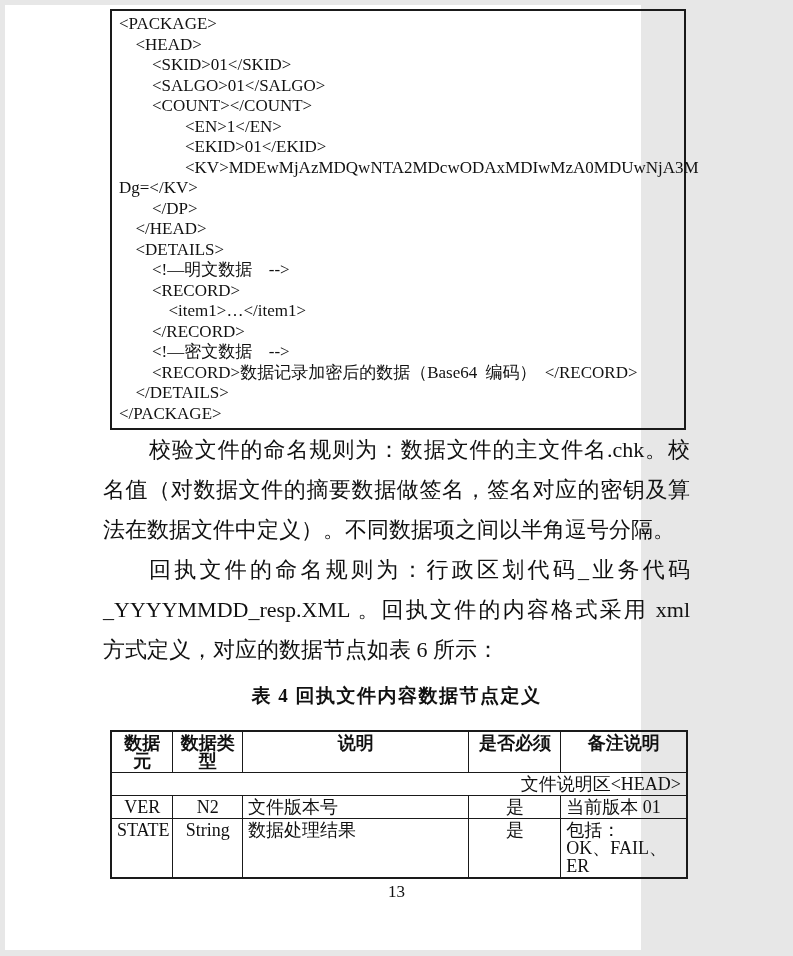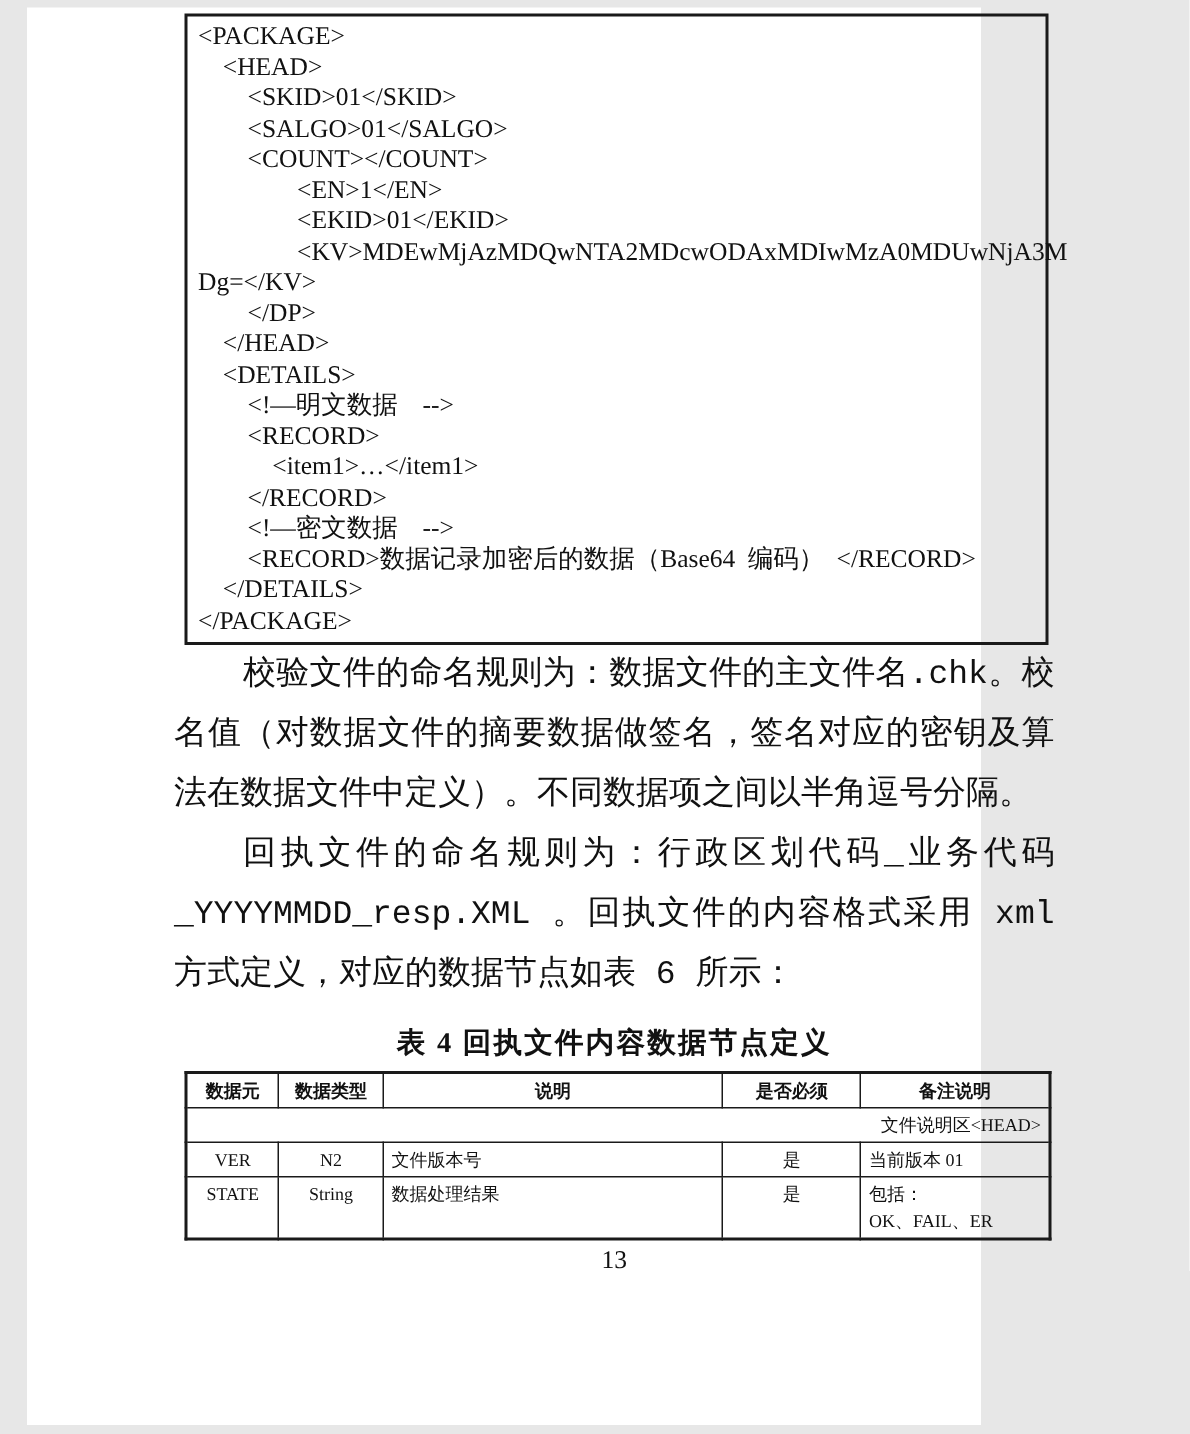--- a/index.html
+++ b/index.html
@@ -6,21 +6,21 @@
   body {
     width: 793px; height: 956px;
     background: #e7e7e7;
     font-family: "Liberation Serif", "DejaVu Serif", serif;
     color: #111;
     position: relative;
     overflow: hidden;
   }
   .page {
     position: absolute;
-    left: 18px; top: 5px;
+    left: 5px; top: 5px;
     width: 636px; height: 945px;
     background: #ffffff;
   }
   .content {
     position: absolute;
     left: 98px; top: 0;
     width: 587px;
   }
   
   .code-box {
@@ -29,21 +29,21 @@
     margin-left: 7px;
     width: 576px;
     border: 2px solid #1a1a1a;
     padding: 3px 7px 4px 7px;
     font-size: 17px;
     line-height: 20.5px;
     word-spacing: 4px;
   }
   .code-line { white-space: pre; }
   
-  .para { margin: 0; font-family: Liberation Mono, monospace; }
+  .para { margin: 0; }
   .para:first-of-type { margin-top: 8px; }
   .para-line {
     font-size: 22px;
     line-height: 40px;
     text-align: justify;
     text-align-last: justify;
     white-space: normal;
   }
   .para .para-line:first-child { text-indent: 46px; }
   .para .para-line:last-child { text-align-last: auto; }
@@ -51,26 +51,26 @@
   .table-caption {
     margin-top: 14px;
     text-align: center;
     font-weight: bold;
     font-size: 19px;
     letter-spacing: 1.5px;
     line-height: 24px;
   }
   
   table.data-table {
-    margin-top: 6px;
+    margin-top: 22px;
     margin-left: 7px;
     width: 578px;
     border-collapse: collapse;
     table-layout: fixed;
-    font-size: 12px;
+    font-size: 18px;
   }
   table.data-table th, table.data-table td {
     border: 1.5px solid #1a1a1a;
     padding: 2px 5px;
     line-height: 18px;
     vertical-align: top;
     overflow: hidden;
   }
   table.data-table { border: 2px solid #1a1a1a; }
   th { font-weight: bold; text-align: center; }

